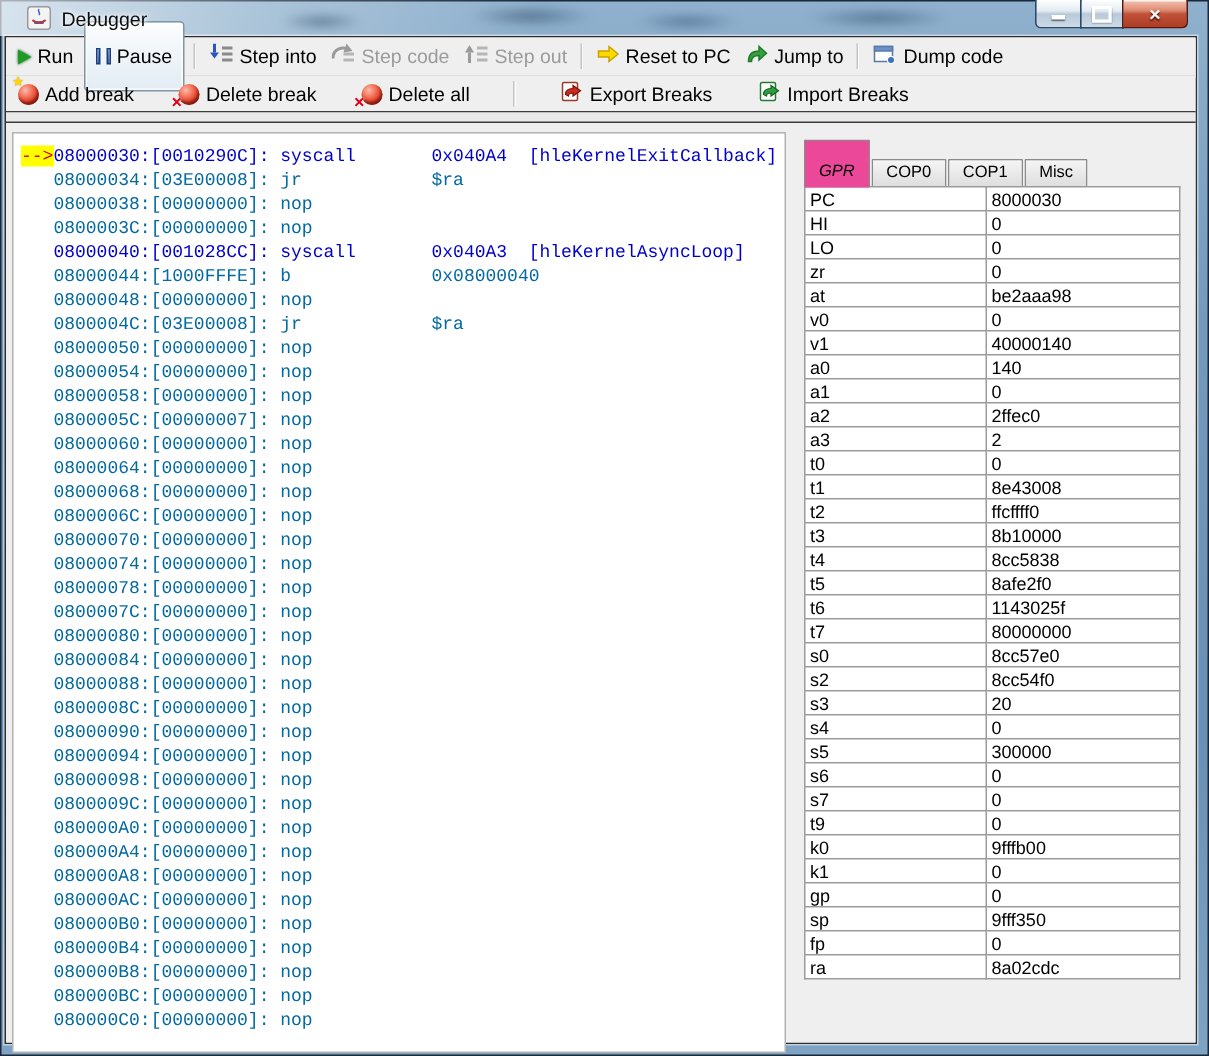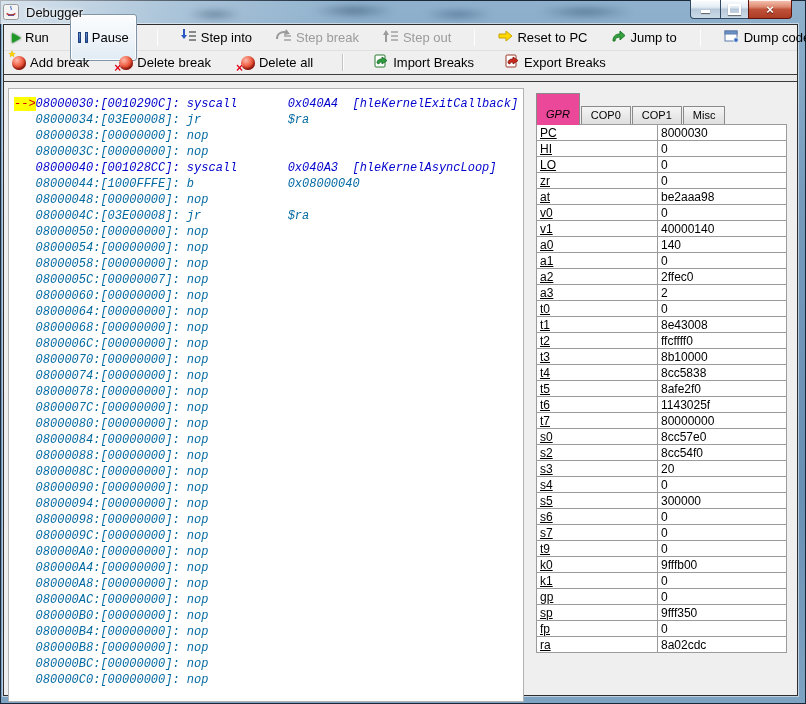--- a/index.html
+++ b/index.html
@@ -1,19 +1,19 @@
 <!DOCTYPE html>
 <html style="--sys: #0000cc; --mkfg: #d40000; --mkbg: #ffff00;"><head>
 <meta charset="utf-8">
 <style>
   html,body{margin:0;padding:0;}
   body{width:806px;height:704px;overflow:hidden;font-family:"Liberation Sans",sans-serif;background:#444;}
   .win{position:absolute;inset:0;background:linear-gradient(180deg,#8fb1cd 0%,#7499bb 30%,#6890b4 70%,#7fa3c2 100%);box-shadow:inset 0 0 0 1px #19293a;}
   
-  .titlebar{position:absolute;left:0;top:0;right:0;height:24px;display:flex;align-items:center;padding-left:3px;overflow:hidden;}
+  .titlebar{position:absolute;left:0;top:0;right:0;height:24px;display:flex;align-items:center;padding-left:18px;overflow:hidden;}
   .titlebar::before{content:"";position:absolute;inset:0;background:linear-gradient(90deg,rgba(255,255,255,.65) 0%,rgba(255,255,255,.25) 22%,rgba(255,255,255,0) 45%);pointer-events:none;}
   .smudges{position:absolute;left:110px;top:0;width:580px;height:24px;filter:blur(3px);opacity:.5;pointer-events:none;
     background:
       radial-gradient(40px 9px at 18% 60%,#24415e 0%,transparent 70%),
       radial-gradient(60px 10px at 42% 45%,#1d3852 0%,transparent 70%),
       radial-gradient(50px 9px at 60% 60%,#27486a 0%,transparent 70%),
       radial-gradient(70px 10px at 82% 50%,#20405e 0%,transparent 70%);}
   .app-icon{width:16px;height:16px;display:inline-block;position:relative;z-index:2;}
   .title-text{position:relative;z-index:2;margin-left:7px;font-size:13px;color:#0d0d0d;text-shadow:0 0 6px #fff,0 0 3px #fff;}
   .winbtns{position:absolute;top:0;right:14px;display:flex;z-index:3;}
@@ -23,52 +23,52 @@
   .wbtn.max{width:27px;margin-left:-1px;}
   .wbtn.close{width:42px;margin-left:-1px;border-radius:0 0 4px 0;border-color:#5e140a;
         background:linear-gradient(180deg,#f7c5b5 0%,#dd8a71 38%,#c0523a 52%,#ad3c24 100%);}
   .g-min{width:9px;height:3px;background:#fff;box-shadow:0 1px 1px rgba(0,0,0,.55);margin-top:4px;}
   .g-max{width:9px;height:7px;border:2px solid #fff;box-shadow:0 1px 1px rgba(0,0,0,.45);}
   .g-close{color:#fff;font-size:13px;font-weight:bold;line-height:1;text-shadow:0 1px 1px rgba(60,8,2,.8);}
   
   .client{position:absolute;left:3px;right:8px;top:24px;bottom:8px;background:#efefef;border:1px solid #2e2e2e;box-shadow:0 0 0 1px rgba(255,255,255,.5);display:flex;flex-direction:column;}
   .toolband{border-bottom:1px solid #3c3c3c;}
   .toolbar{display:flex;align-items:center;height:25px;padding-left:3px;background:#efefef;}
-  .toolbar.tb1{border-bottom:1px solid #e0e0e0;box-shadow:0 1px 0 #fafafa;gap:14px;}
+  .toolbar.tb1{border-bottom:1px solid #e0e0e0;box-shadow:0 1px 0 #fafafa;}
   .toolbar.tb2{height:23px;gap:20px;}
   .tbtn{display:flex;align-items:center;gap:4px;padding:2px 5px;font-size:13px;color:#000;white-space:nowrap;}
   .tbtn.toggled{border:1px solid #8095a7;border-radius:3px;background:linear-gradient(180deg,#fcfdfe,#e2ecf4);box-shadow:inset 0 0 0 1px rgba(255,255,255,.85);padding:15px 7px;margin:0 2px;}
   .tbtn.disabled{color:#9b9b9b;}
   .sep{width:1px;height:17px;background:#c3c3c3;border-right:1px solid #fdfdfd;margin:0 4px;}
   .gap{border-top:1px solid #3c3c3c;height:0;}
   .bandgap{height:6px;background:#e9e9e9;}
   
   .ic{display:inline-block;flex:none;}
   .ic-run{width:0;height:0;border-left:9px solid #1f9a27;border-top:5px solid transparent;border-bottom:5px solid transparent;filter:drop-shadow(0 0 1px #0c5c12);}
   .ic-pause{width:10px;height:11px;position:relative;}
   .ic-pause::before,.ic-pause::after{content:"";position:absolute;top:0;width:3px;height:11px;background:linear-gradient(180deg,#6f9bd8,#2d5aa8);border:1px solid #1f3f7a;box-sizing:border-box;}
   .ic-pause::before{left:0;} .ic-pause::after{right:0;}
   .ic-sphere{width:14px;height:14px;border-radius:50%;position:relative;background:radial-gradient(circle at 35% 30%,#ffb9ab 0%,#ef5b40 45%,#a81500 100%);box-shadow:inset -1px -2px 2px rgba(90,0,0,.6);}
   .ic-sphere.spark::before{content:"\2605";position:absolute;left:-4px;top:-7px;font-size:9px;color:#ffd400;text-shadow:0 0 1px #b88a00;}
   .ic-sphere.del::before{content:"\00d7";position:absolute;left:-5px;bottom:-5px;font-size:12px;font-weight:bold;color:#e00016;text-shadow:0 0 1px #fff,0 0 1px #fff;}
   
   .content{flex:1;position:relative;background:#efefef;}
-  .disasm{position:absolute;left:4px;top:6px;width:514px;height:605px;background:#fff;border:1px solid #b2b2b2;overflow:hidden;padding-top:7px;font-style:italic;}
+  .disasm{position:absolute;left:4px;top:6px;width:514px;height:605px;background:#fff;border:1px solid #b2b2b2;overflow:hidden;padding-top:7px;}
   .dline{height:16px;line-height:16px;white-space:pre;font-family:"Liberation Mono","DejaVu Sans Mono",monospace;font-size:12px;padding-left:5px;}
   .mk{color:transparent;}
   .mk.cur{color:var(--mkfg,#d40000);background:var(--mkbg,#ffff00);}
   .code{color:#0369a1;}
   .code.syscall{color:var(--sys,#0000cc);}
   .regpanel{position:absolute;left:532px;top:21px;width:252px;}
   .tabs{display:flex;align-items:flex-end;height:21px;position:relative;z-index:2;}
   .tab{font-size:11px;padding:2px 9px 2px 9px;border:1px solid #8a8a8a;border-bottom:none;background:linear-gradient(180deg,#f5f5f5,#dedede);color:#000;height:13px;line-height:13px;margin-right:1px;border-radius:1px 1px 0 0;}
   .tab.active{background:#ec4899;height:17px;line-height:17px;margin-bottom:-1px;padding-top:12px;font-style:italic;}
   .regtable{border-collapse:collapse;background:#fff;border:1px solid #7d7d7d;position:relative;z-index:1;}
   .regtable td{border:1px solid #9b9b9b;height:15px;font-size:12px;padding:0 0 0 3px;color:#000;}
-  .regtable td.rname{width:117px;text-decoration:underline;}
+  .regtable td.rname{width:117px;}
   .regtable td.rval{width:125px;}
 </style>
 </head>
 <body>
 
 <div class="win">
 
   <div class="titlebar">
     <span class="app-icon">
       <svg width="16" height="16" viewBox="0 0 16 16">
@@ -119,21 +119,21 @@
         </div>
         <div class="tbtn disabled">
           <span class="ic">
             <svg width="16" height="14" viewBox="0 0 16 14">
               <line x1="8" y1="7" x2="15" y2="7" stroke="#b5b5b5" stroke-width="2"></line>
               <line x1="8" y1="11" x2="15" y2="11" stroke="#b5b5b5" stroke-width="2"></line>
               <path d="M1 10 C1 3 8 2 11 4" fill="none" stroke="#9a9a9a" stroke-width="2"></path>
               <path d="M10 0 L14 5 L8 6 Z" fill="#9a9a9a"></path>
             </svg>
           </span>
-          <span>Step break</span>
+          <span>Step code</span>
         </div>
         <div class="tbtn disabled">
           <span class="ic">
             <svg width="16" height="14" viewBox="0 0 16 14">
               <line x1="8" y1="3" x2="15" y2="3" stroke="#b5b5b5" stroke-width="2"></line>
               <line x1="8" y1="7" x2="15" y2="7" stroke="#b5b5b5" stroke-width="2"></line>
               <line x1="8" y1="11" x2="15" y2="11" stroke="#b5b5b5" stroke-width="2"></line>
               <path d="M3 13 L3 6" stroke="#9a9a9a" stroke-width="2"></path>
               <path d="M0 6 L6 6 L3 1 Z" fill="#9a9a9a"></path>
             </svg>
@@ -179,34 +179,34 @@
           <span>Delete break</span>
         </div>
         <div class="tbtn">
           <span class="ic ic-sphere del"></span>
           <span>Delete all</span>
         </div>
         <div class="sep"></div>
         <div class="tbtn">
           <span class="ic">
             <svg width="16" height="14" viewBox="0 0 16 14">
+              <rect x="2" y="1" width="10" height="12" rx="1" fill="#fff" stroke="#9a3a2a"></rect>
+              <path d="M4,9 C4,5 8,5 9,5 L9,3 L14,6.5 L9,10 L9,8 C7,8 6,8.5 6,10 Z" fill="#cc2a1e" stroke="#7c1209" stroke-width="0.8"></path>
+            </svg>
+          </span>
+          <span>Export Breaks</span>
+        </div>
+        <div class="tbtn">
+          <span class="ic">
+            <svg width="16" height="14" viewBox="0 0 16 14">
               <rect x="2" y="1" width="10" height="12" rx="1" fill="#fff" stroke="#2a7a35"></rect>
               <path d="M4,9 C4,5 8,5 9,5 L9,3 L14,6.5 L9,10 L9,8 C7,8 6,8.5 6,10 Z" fill="#2f9e3f" stroke="#156423" stroke-width="0.8"></path>
             </svg>
           </span>
           <span>Import Breaks</span>
-        </div>
-        <div class="tbtn">
-          <span class="ic">
-            <svg width="16" height="14" viewBox="0 0 16 14">
-              <rect x="2" y="1" width="10" height="12" rx="1" fill="#fff" stroke="#9a3a2a"></rect>
-              <path d="M4,9 C4,5 8,5 9,5 L9,3 L14,6.5 L9,10 L9,8 C7,8 6,8.5 6,10 Z" fill="#cc2a1e" stroke="#7c1209" stroke-width="0.8"></path>
-            </svg>
-          </span>
-          <span>Export Breaks</span>
         </div>
       </div>
     </div>
     <div class="bandgap"></div>
     <div class="gap"></div>
 
     <div class="content">
       <div class="disasm">
         <div>
             <div class="dline"><span class="mk cur">--&gt;</span><span class="code syscall">08000030:[0010290C]: syscall       0x040A4  [hleKernelExitCallback]</span></div>

